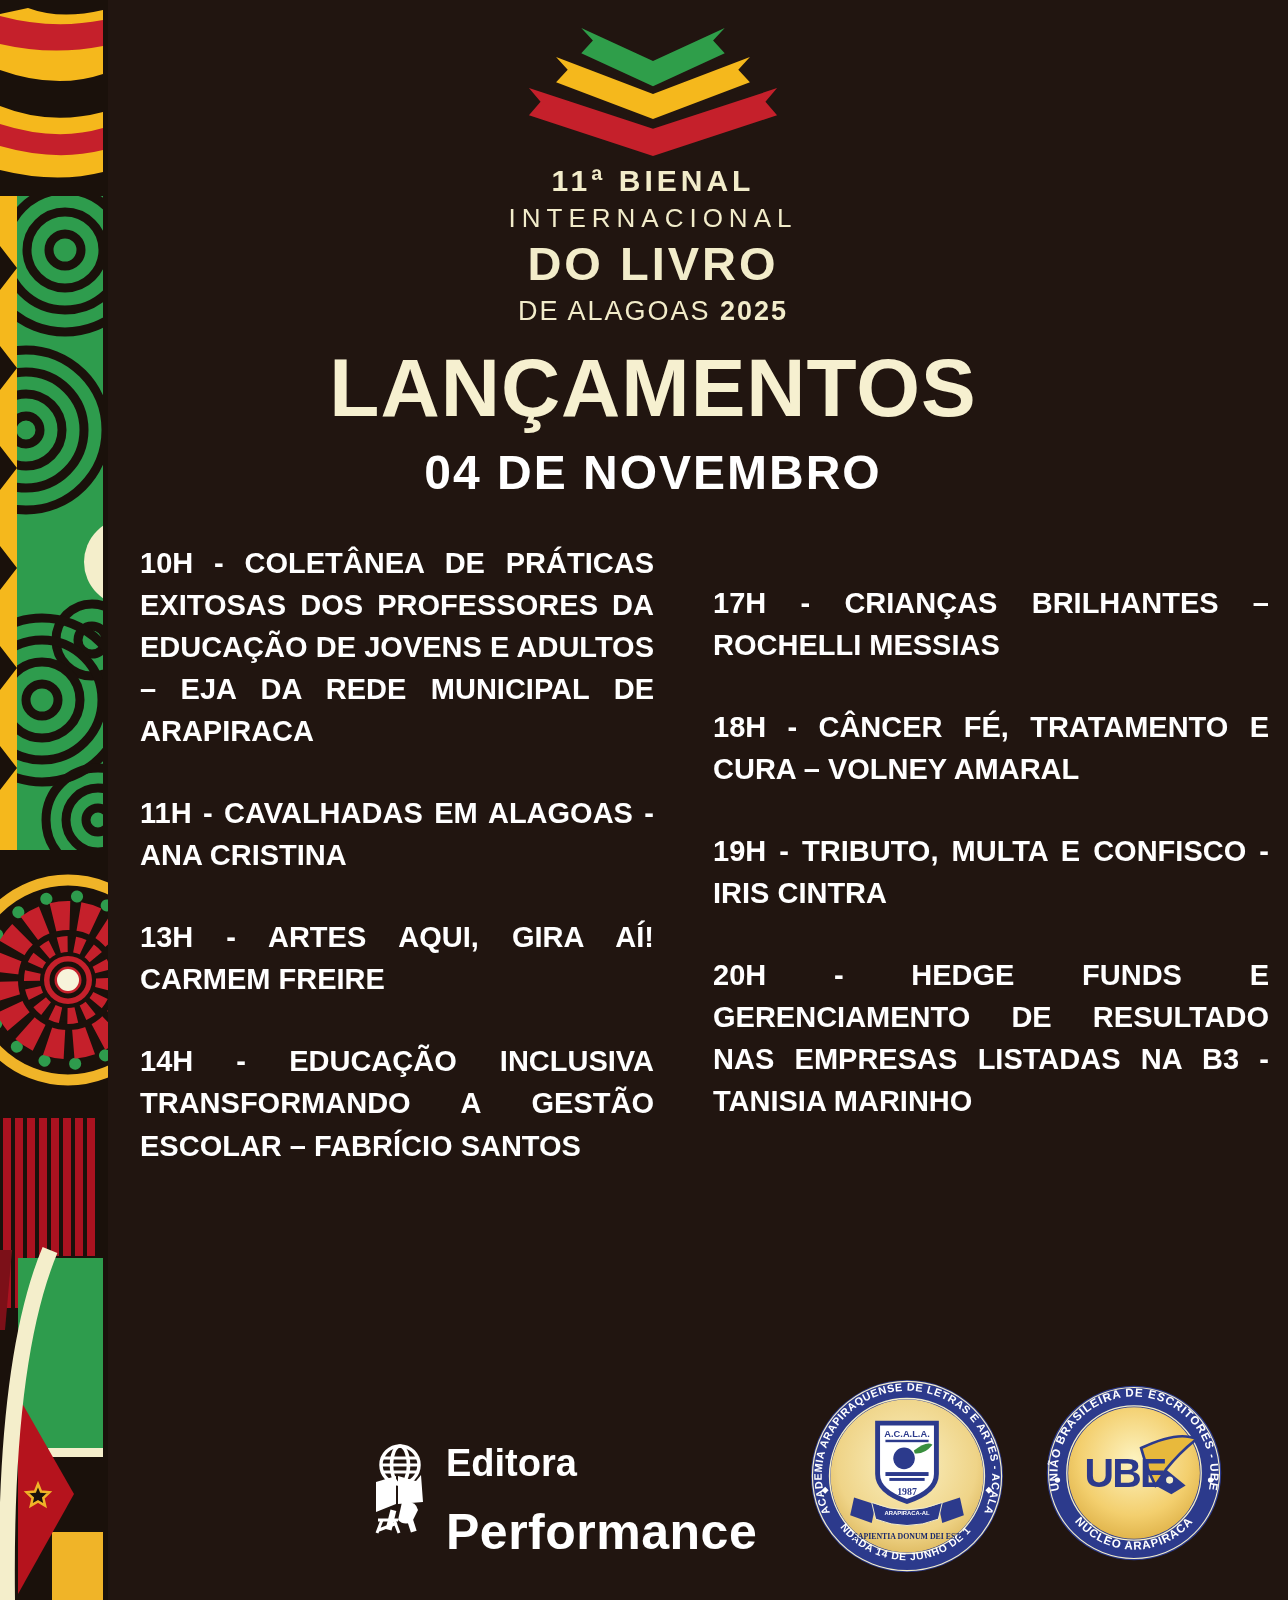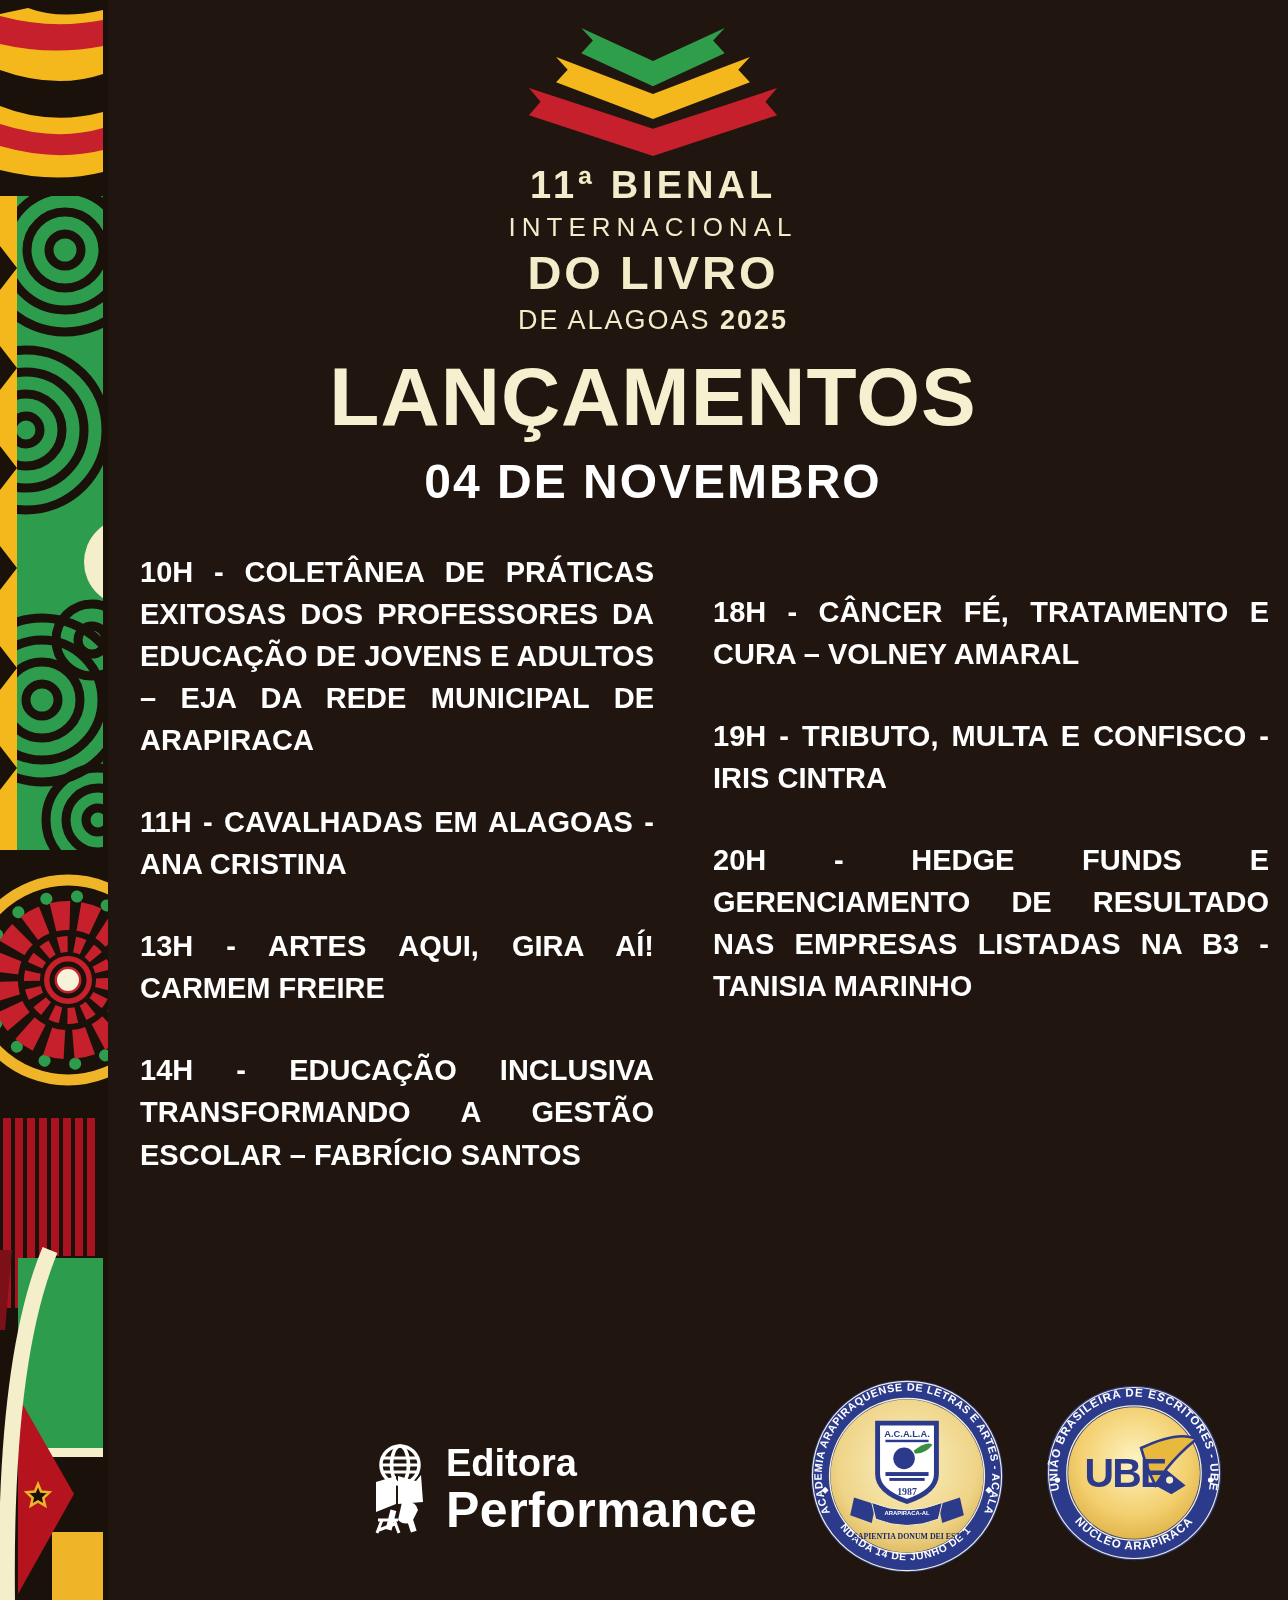--- a/index.html
+++ b/index.html
@@ -6,35 +6,35 @@
   body{
     width:1288px;height:1600px;overflow:hidden;
     background:#211510;
     font-family:"Liberation Sans", sans-serif;
   }
   .poster{position:relative;width:1288px;height:1600px;background:#211510;}
   .strip{position:absolute;left:0;top:0;}
   .content{position:absolute;left:108px;top:0;width:1180px;height:1600px;}
   .header-wrap{width:1090px;text-align:center;padding-top:26px;color:#f2ecca;}
   .book-logo{display:block;margin:0 auto;}
-  .logo-edition{font-size:38px;font-weight:bold;letter-spacing:4px;margin-top:8px;}
+  .logo-edition{font-size:30px;font-weight:bold;letter-spacing:4px;margin-top:8px;}
   .logo-sub1{font-size:26px;font-weight:normal;letter-spacing:6px;margin-top:5px;}
   .logo-sub2{font-size:47px;font-weight:bold;letter-spacing:3px;margin-top:2px;}
   .logo-sub3{font-size:27px;font-weight:normal;letter-spacing:2px;margin-top:5px;}
   .logo-sub3 .yr{font-weight:bold;}
   .page-title{font-size:82px;font-weight:bold;color:#f6f0d0;margin:14px 0 0 0;letter-spacing:1px;}
   .event-date{font-size:48px;font-weight:bold;color:#ffffff;margin-top:10px;letter-spacing:2px;}
   .columns{display:flex;margin-top:42px;padding-left:32px;gap:31px;}
   .col{color:#ffffff;font-weight:bold;font-size:29px;line-height:1.45;text-align:justify;}
   .col-left{width:514px;}
   .col-right{width:556px;margin-left:28px;padding-top:40px;}
   .item{margin:0 0 40px 0;}
   .footer{position:absolute;left:108px;top:1378px;right:0;display:flex;align-items:flex-start;}
   .editora{display:flex;align-items:flex-start;margin-left:148px;margin-top:66px;gap:16px;color:#ffffff;}
-  .ed-text{display:flex;flex-direction:column;justify-content:flex-start;}
+  .ed-text{display:flex;flex-direction:column;justify-content:flex-start;gap:22px;}
   .ed-line1{font-size:38px;font-weight:bold;line-height:1.05;}
   .ed-line2{font-size:50px;font-weight:bold;line-height:1.05;letter-spacing:0.5px;}
   .acala{margin-left:52px;}
   .ube{margin-left:40px;margin-top:6px;}
 </style>
 </head>
 <body>
 
 <div class="poster">
 
@@ -137,20 +137,21 @@
     </div>
 
     <div class="columns">
       <div class="col col-left">
         <p class="item">10H - COLETÂNEA DE PRÁTICAS EXITOSAS DOS PROFESSORES DA EDUCAÇÃO DE JOVENS E ADULTOS – EJA DA REDE MUNICIPAL DE ARAPIRACA</p>
         <p class="item">11H - CAVALHADAS EM ALAGOAS - ANA CRISTINA</p>
         <p class="item">13H - ARTES AQUI, GIRA AÍ! CARMEM FREIRE</p>
         <p class="item">14H - EDUCAÇÃO INCLUSIVA TRANSFORMANDO A GESTÃO ESCOLAR – FABRÍCIO SANTOS</p>
       </div>
       <div class="col col-right">
+        <p class="item">17H - CRIANÇAS BRILHANTES – ROCHELLI MESSIAS</p>
         <p class="item">18H - CÂNCER FÉ, TRATAMENTO E CURA – VOLNEY AMARAL</p>
         <p class="item">19H - TRIBUTO, MULTA E CONFISCO - IRIS CINTRA</p>
         <p class="item">20H - HEDGE FUNDS E GERENCIAMENTO DE RESULTADO NAS EMPRESAS LISTADAS NA B3 - TANISIA MARINHO</p>
       </div>
     </div>
 
     <div class="footer">
 
       <div class="editora">
         <svg width="66" height="90" viewBox="0 0 66 90" aria-hidden="true">

